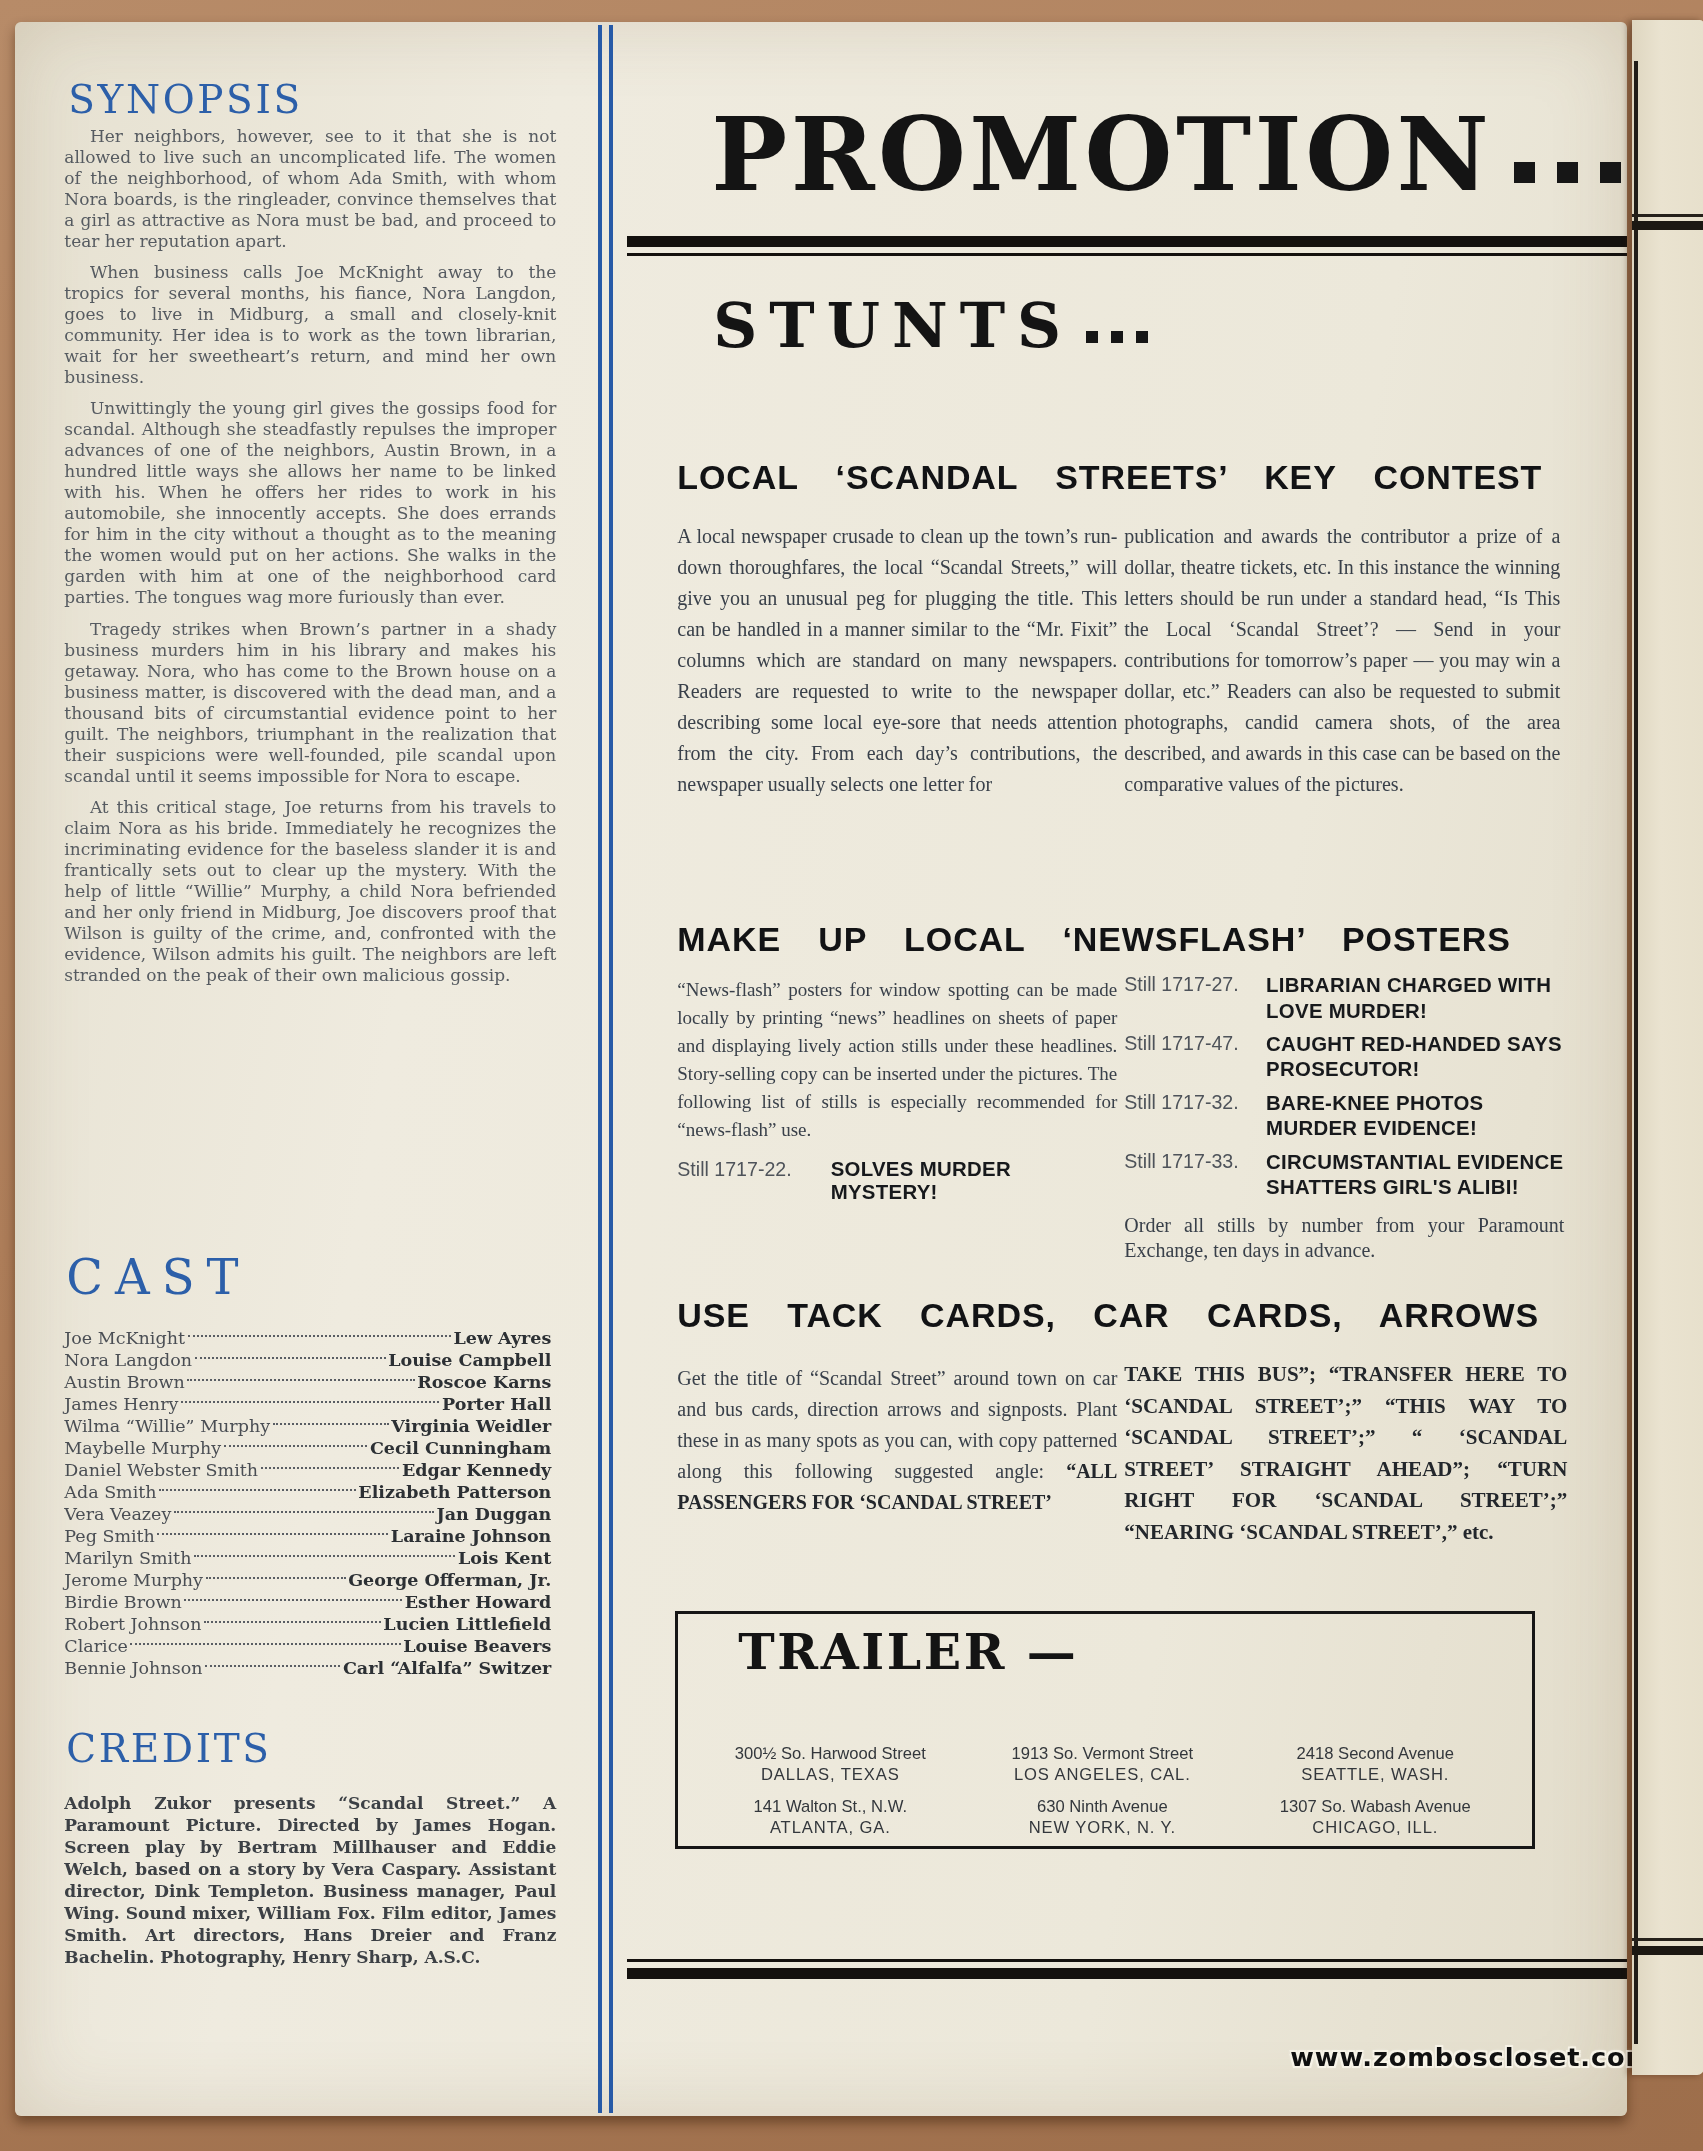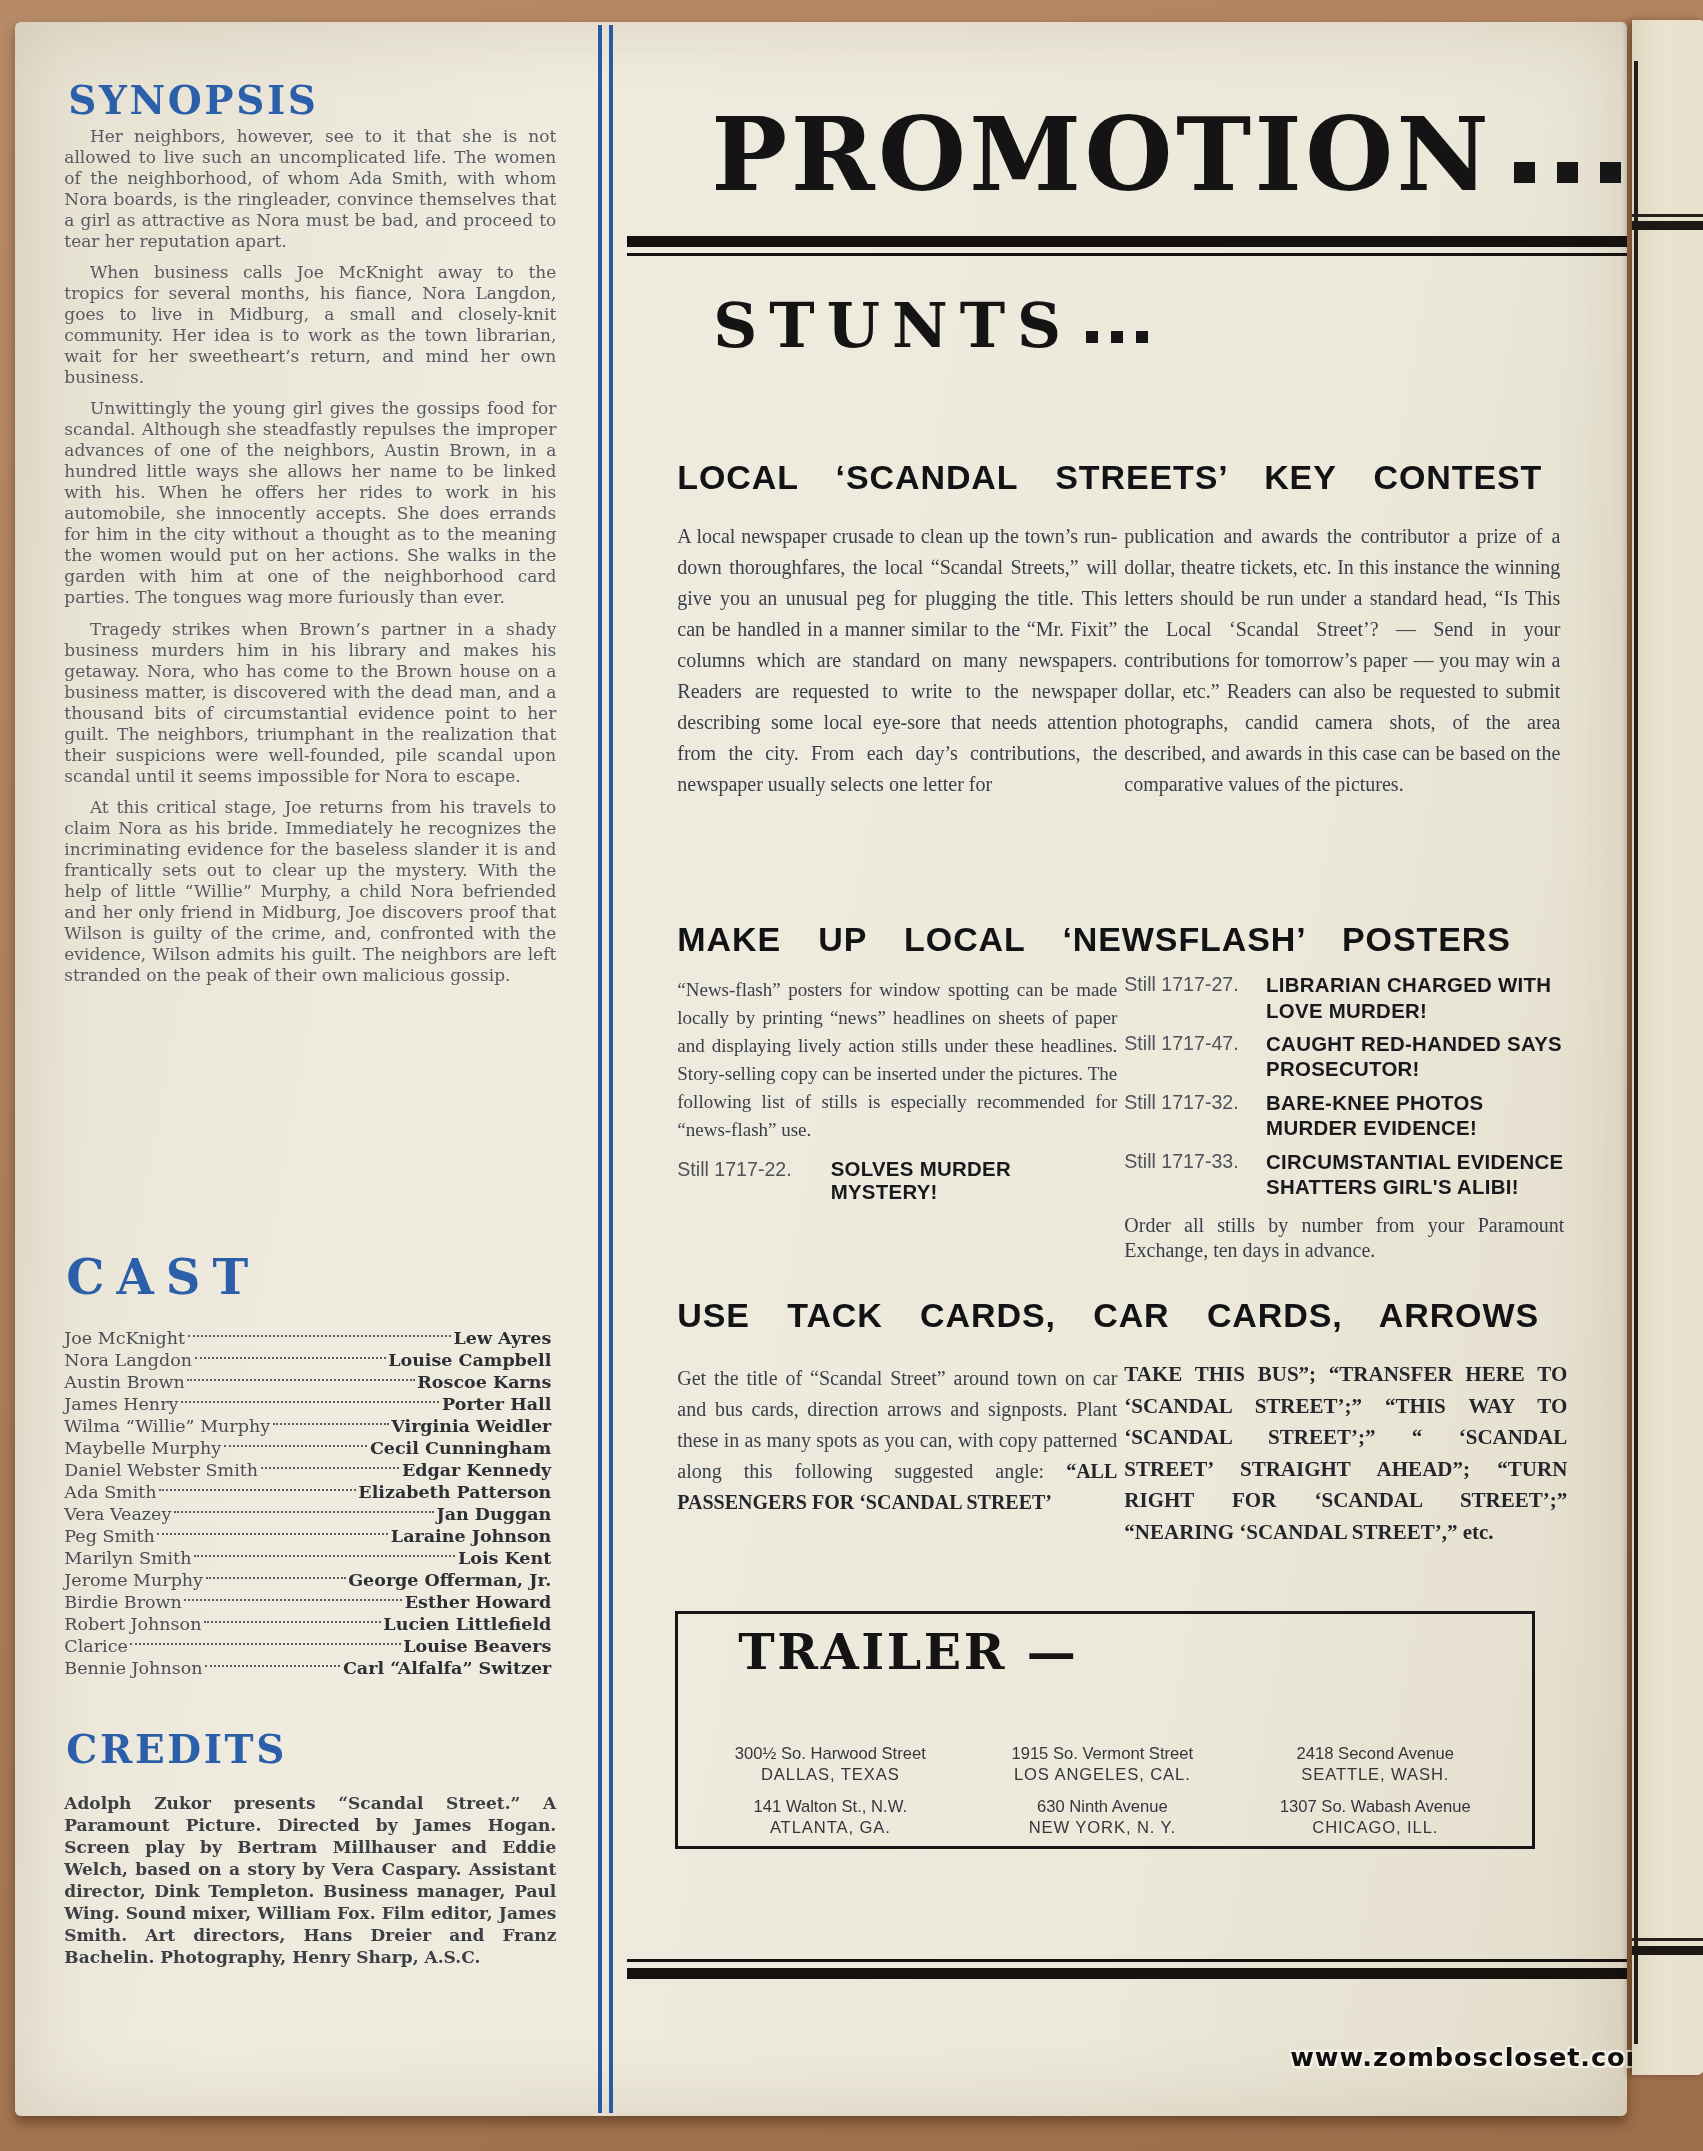--- a/index.html
+++ b/index.html
@@ -24,21 +24,21 @@
   .sliver .hthin1{position:absolute;left:0;right:0;top:194px;height:2.6px;background:#26211b;}
   .sliver .hbar1{position:absolute;left:0;right:0;top:201px;height:8.5px;background:#1c1813;}
   .sliver .hthin2{position:absolute;left:0;right:0;top:1918px;height:2.6px;background:#26211b;}
   .sliver .hbar2{position:absolute;left:0;right:0;top:1926px;height:8.5px;background:#1c1813;}
 
   .abs{position:absolute;}
   .slab{font-family:"DejaVu Serif",serif;font-weight:bold;}
   .bodyslab{font-family:"DejaVu Serif",serif;}
 
   
-  .blue-head{color:#2c5fa9;font-family:"DejaVu Serif",serif;font-weight:bold;letter-spacing:2.6px;}
+  .blue-head{color:#2c5fa9;font-family:"DejaVu Serif",serif;font-weight:normal;letter-spacing:2.6px;}
   .syn-title{left:53px;top:55px;font-size:39px;}
   .syn-body{left:49px;top:104px;width:492px;color:#565b61;font-size:17px;line-height:21px;text-align:justify;}
   .syn-body p{margin:0 0 10.2px 0;text-indent:25.6px;}
   .cast-title{left:51px;top:1227px;font-size:48px;letter-spacing:12px;}
   .cast-list{left:49px;top:1305px;width:487px;font-size:17.5px;color:#4a4e54;}
   .cast-row{display:flex;align-items:center;height:22px;}
   .cast-role{font-family:"DejaVu Serif",serif;white-space:nowrap;}
   .cast-dots{flex:1;border-bottom:2.2px dotted #595d63;margin:0 2.6px 4.3px 2.6px;min-width:15.3px;}
   .cast-actor{font-family:"DejaVu Serif",serif;font-weight:bold;color:#2c3034;white-space:nowrap;}
   .credits-title{left:51px;top:1704px;font-size:39px;}
@@ -229,21 +229,21 @@
   <div class="abs col s3" style="left:662px;top:1341px;width:440px;"><span>Get the title of “Scandal Street” around town on car and bus cards, direction arrows and signposts.  Plant these in as many spots as you can, with copy patterned along this following suggested angle: </span><span class="embold">“ALL PASSENGERS FOR ‘SCANDAL STREET’</span></div>
   <div class="abs caps-col" style="left:1109px;top:1337px;width:443px;">TAKE THIS BUS”; “TRANSFER HERE TO ‘SCANDAL STREET’;” “THIS WAY TO ‘SCANDAL STREET’;” “ ‘SCANDAL STREET’ STRAIGHT AHEAD”; “TURN RIGHT FOR ‘SCANDAL STREET’;” “NEARING ‘SCANDAL STREET’,” etc.</div>
 
   <div class="abs trailer">
     <div class="slab trailer-title">TRAILER —</div>
     <div class="addr" style="left:24px;top:129px;">
       <div>300½ So. Harwood Street</div>
       <div class="city">DALLAS, TEXAS</div>
     </div>
     <div class="addr" style="left:296px;top:129px;">
-      <div>1915 So. Vermont Street</div>
+      <div>1913 So. Vermont Street</div>
       <div class="city">LOS ANGELES, CAL.</div>
     </div>
     <div class="addr" style="left:569px;top:129px;">
       <div>2418 Second Avenue</div>
       <div class="city">SEATTLE, WASH.</div>
     </div>
     <div class="addr" style="left:24px;top:182px;">
       <div>141 Walton St., N.W.</div>
       <div class="city">ATLANTA, GA.</div>
     </div>

